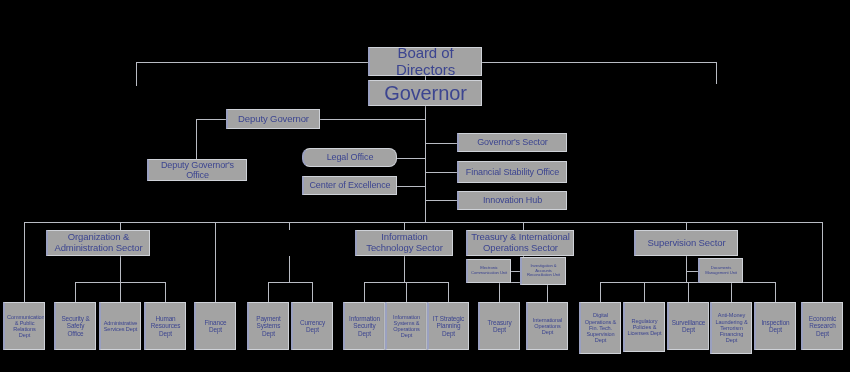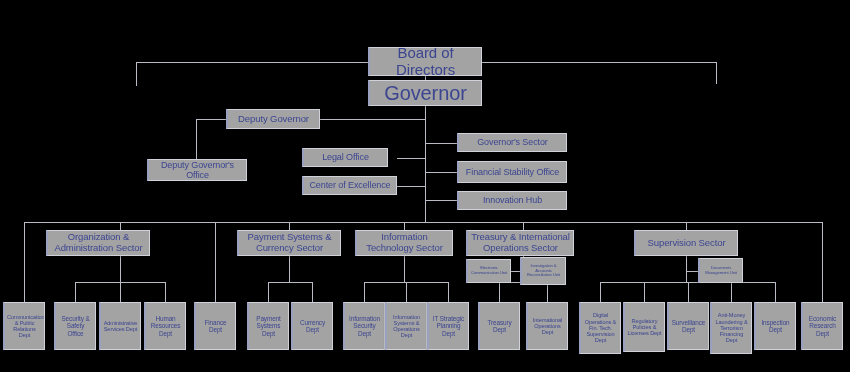--- a/index.html
+++ b/index.html
@@ -140,43 +140,40 @@
   </div>
 
   <div class="node lvl-office" style="left:147px; top:159px; width:100px; height:22px;">
     <span>Deputy Governor's Office</span>
   </div>
 
   <div class="node lvl-office" style="left:457px; top:133px; width:110px; height:19px;">
     <span>Governor's Sector</span>
   </div>
 
-  <div class="node lvl-office" style="left:302px; top:148px; width:86px; height:19px;">
+  <div class="node lvl-office" style="left:302px; top:148px; width:95px; height:19px;border-radius:8px;">
     <span>Legal Office</span>
   </div>
 
   <div class="node lvl-office" style="left:457px; top:161px; width:110px; height:22px;">
     <span>Financial Stability Office</span>
   </div>
 
   <div class="node lvl-office" style="left:302px; top:176px; width:95px; height:19px;justify-content:center;">
     <span>Center of Excellence</span>
   </div>
 
   <div class="node lvl-office" style="left:457px; top:191px; width:110px; height:19px;">
     <span>Innovation Hub</span>
   </div>
 
   <div class="node lvl-sector" style="left:46px; top:230px; width:104px; height:26px;justify-content:center;">
     <span>Organization &amp; Administration Sector</span>
   </div>
 
-  <div class="node lvl-sector" style="left:237px; top:230px; width:104px; height:26px;">
-    <span>Payment Systems &amp; Currency Sector</span>
-  </div>
 
   <div class="node lvl-sector" style="left:355px; top:230px; width:98px; height:26px;">
     <span>Information Technology Sector</span>
   </div>
 
   <div class="node lvl-sector" style="left:466px; top:230px; width:108px; height:26px;">
     <span>Treasury &amp; International Operations Sector</span>
   </div>
 
   <div class="node lvl-sector" style="left:634px; top:230px; width:104px; height:26px;">

